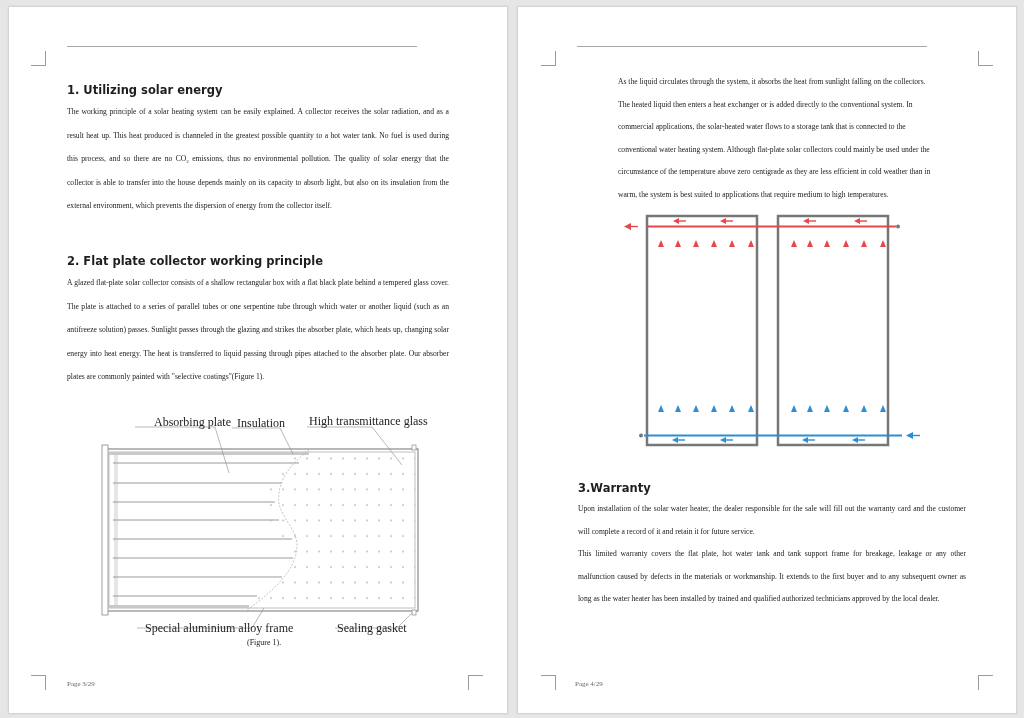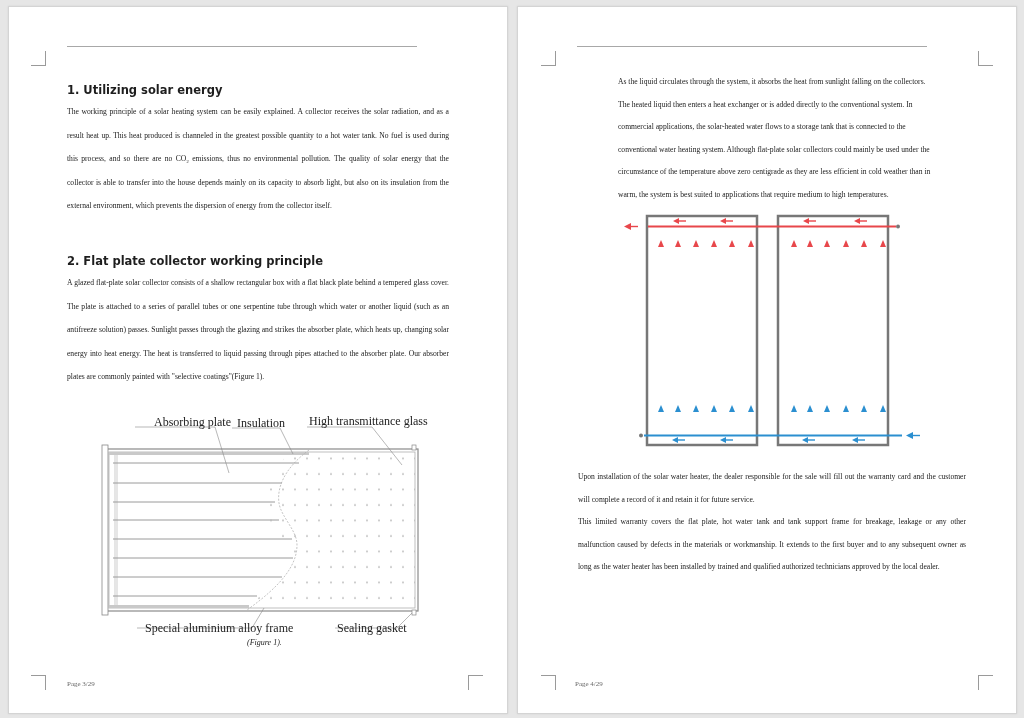--- a/index.html
+++ b/index.html
@@ -30,21 +30,21 @@
     font-family: "DejaVu Sans", sans-serif; font-weight: bold;
     font-size: 11.5px; color: #1e1e1e; margin: 15px 0 3px 0; letter-spacing: 0;
   }
   p.body {
     font-size: 7.6px; line-height: 23.6px; color: #1a1a1a; margin: 0;
     text-align: justify;
   }
   p.body-tight { line-height: 22.5px; }
 
   .fig-label { position: absolute; font-size: 12px; color: #222; white-space: nowrap; }
-  .fig-caption { position: absolute; font-size: 8px; color: #222; font-style: italic; }
+  .fig-caption { position: absolute; font-size: 8px; color: #222; }
 </style>
 </head>
 <body>
 
 <div class="page" id="page-left">
   <div class="corner c-tl" style="left:22px;top:44px;"></div>
   <div class="header-rule" style="left:58px;width:350px;"></div>
 
   <div class="content" style="top:61px;">
     <h2>1. Utilizing solar energy</h2>
@@ -211,20 +211,21 @@
       <polygon points="194,233 200,230 200,236"></polygon>
         <rect x="199" y="232.3" width="8" height="1.4"></rect>
       <polygon points="244,233 250,230 250,236"></polygon>
         <rect x="249" y="232.3" width="8" height="1.4"></rect>
       <polygon points="298,228.5 305,225 305,232"></polygon>
         <rect x="304" y="227.8" width="8" height="1.4"></rect>
     </g>
   </svg>
 
   <div class="content" style="top:459px;left:60px;width:388px;">
+    <h2>3.Warranty</h2>
     <p class="body body-tight">Upon installation of the solar water heater, the dealer responsible for the sale will fill out the warranty card and the customer will complete a record of it and retain it for future service.</p>
     <p class="body body-tight">This limited warranty covers the flat plate, hot water tank and tank support frame for breakage, leakage or any other malfunction caused by defects in the materials or workmanship. It extends to the first buyer and to any subsequent owner as long as the water heater has been installed by trained and qualified authorized technicians approved by the local dealer.</p>
   </div>
 
   <div class="corner c-bl" style="left:23px;top:668px;"></div>
   <span class="footer-text" style="left:57px;">Page 4/29</span>
   <div class="corner c-br" style="left:460px;top:668px;"></div>
 </div>
 
 </body></html>

